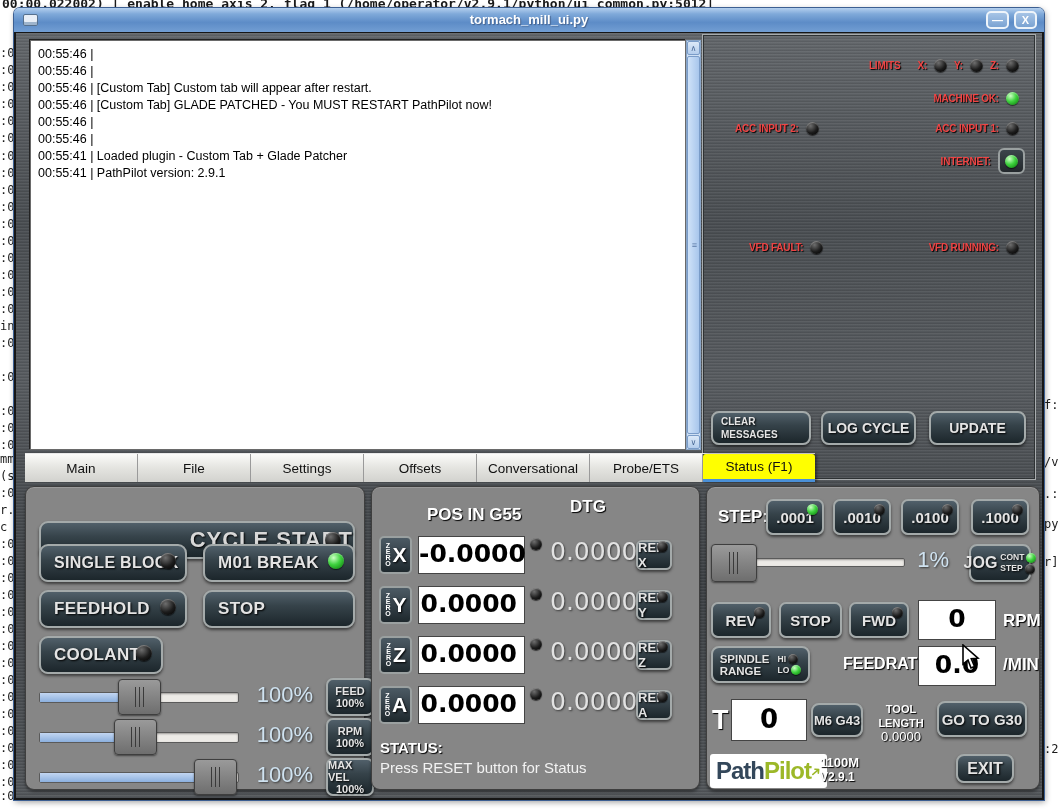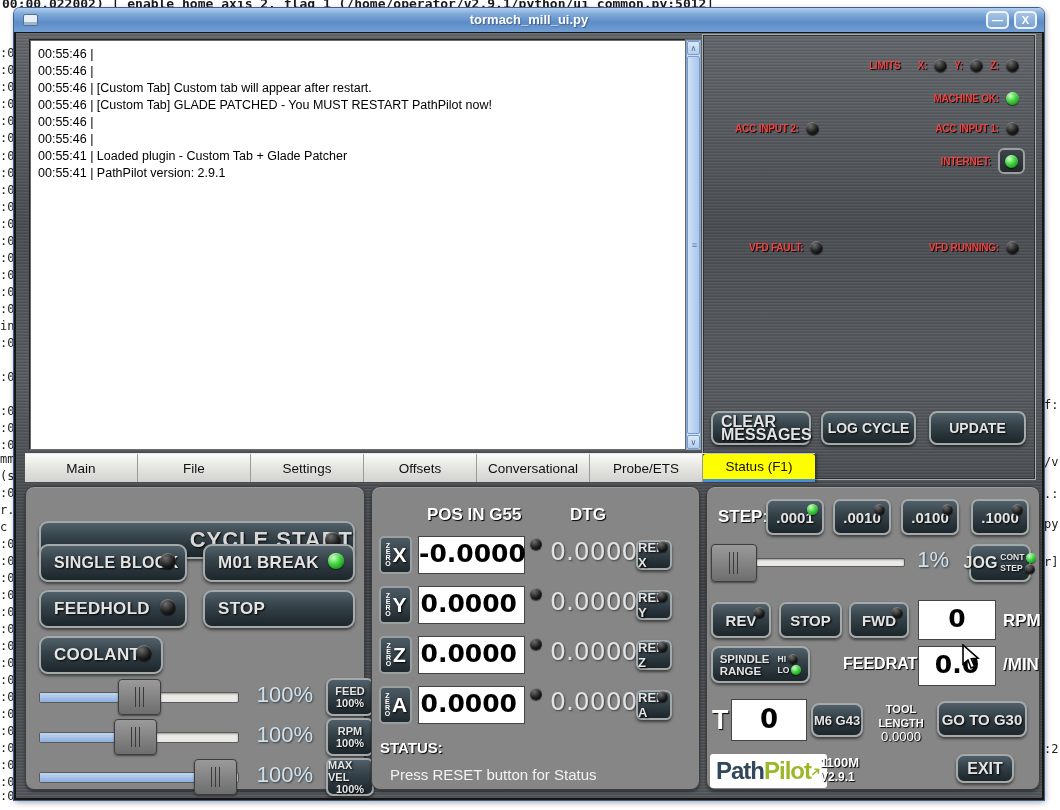--- a/index.html
+++ b/index.html
@@ -258,21 +258,21 @@
         </span>
     </div>
     <div class="st-row" style="top:206px; left:46px;">
       <span class="st-label">VFD FAULT:</span>
       <span class="led"></span>
     </div>
     <div class="st-row" style="top:206px; right:16px;">
       <span class="st-label">VFD RUNNING:</span>
       <span class="led"></span>
     </div>
-    <div class="dbtn" style="left:8px; top:376px; width:100px; height:34px; font-size:16px; line-height:13px; justify-content:flex-start; padding-left:8px;">
+    <div class="dbtn" style="left:8px; top:376px; width:100px; height:34px; font-size:10px; line-height:13px; justify-content:flex-start; padding-left:8px;">
       <span><span>CLEAR</span><br>
             <span>MESSAGES</span></span>
     </div>
     <div class="dbtn" style="left:118px; top:376px; width:95px; height:34px; font-size:14px;">LOG CYCLE</div>
     <div class="dbtn" style="left:226px; top:376px; width:97px; height:34px; font-size:14px;">UPDATE</div>
   </div>
 
   <div class="tabbar">
   <div class="tab">Main</div>
 
@@ -347,21 +347,21 @@
     <div class="dbtn side-btn">
       <span>MAX VEL</span>
       <span>100%</span>
     </div>
   </div>
 </div>
   </div>
 
   <div class="panel p-mid">
     <div class="dro-head" style="left:55px; top:18px;">POS IN G55</div>
-    <div class="dro-head" style="left:198px; top:18px;">DTG</div>
+    <div class="dro-head" style="left:198px; top:10px;">DTG</div>
     <div>
   <div class="dro-row" style="top: 49px;">
     <div class="zero-btn">
       <span class="zv">ZERO</span>
       <span class="axis-letter">X</span>
     </div>
     <div class="dro-field">-0.0000</div>
     <span class="led dro-led"></span>
     <div class="dtg-val">0.0000</div>
     <div class="dbtn ref-btn">
@@ -406,21 +406,21 @@
     <div class="dro-field">0.0000</div>
     <span class="led dro-led"></span>
     <div class="dtg-val">0.0000</div>
     <div class="dbtn ref-btn">
       <span>REF A</span>
       <span class="led corner-led"></span>
     </div>
   </div>
 </div>
     <div class="status-cap" style="top:252px;">STATUS:</div>
-    <div class="status-msg" style="top:279px;margin-left:10px;">Press RESET button for Status</div>
+    <div class="status-msg" style="top:272px;">Press RESET button for Status</div>
   </div>
 
   <div class="panel p-right">
     <div class="rlabel" style="left:11px; top:20px;">STEP:</div>
     <div>
   <div class="dbtn sbtn" style="left: 59px; top: 12px; width: 58px;">
     <span>.0001</span>
     <span class="led on"></span>
   </div>
 

